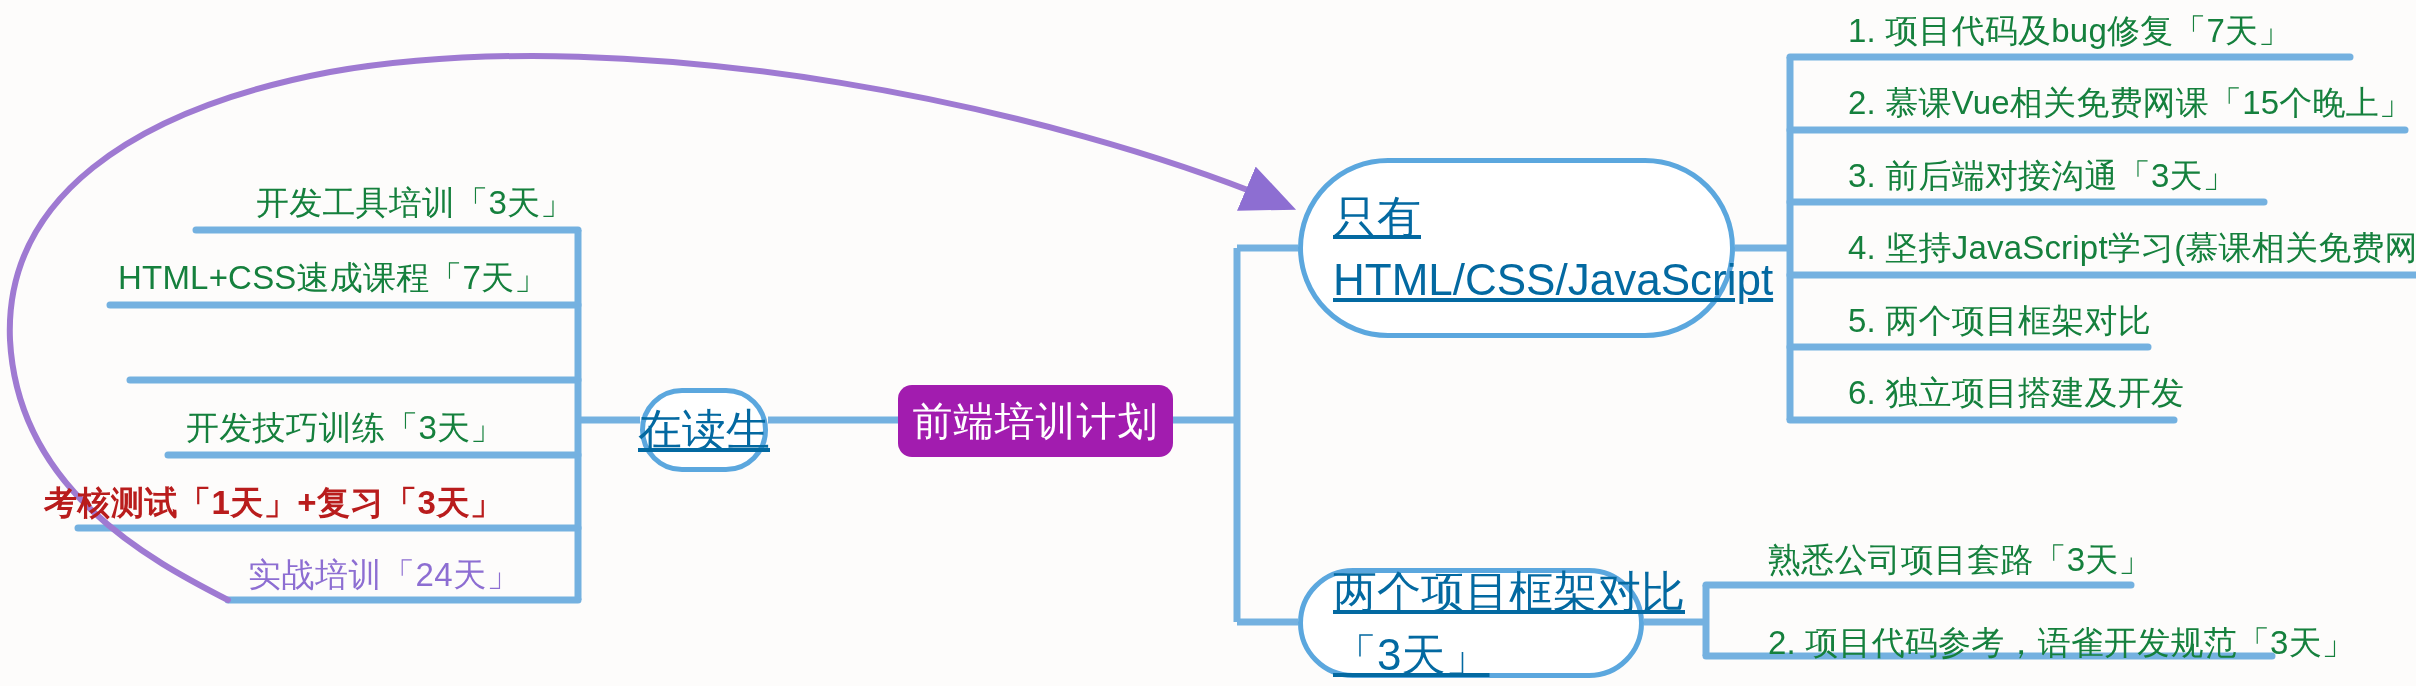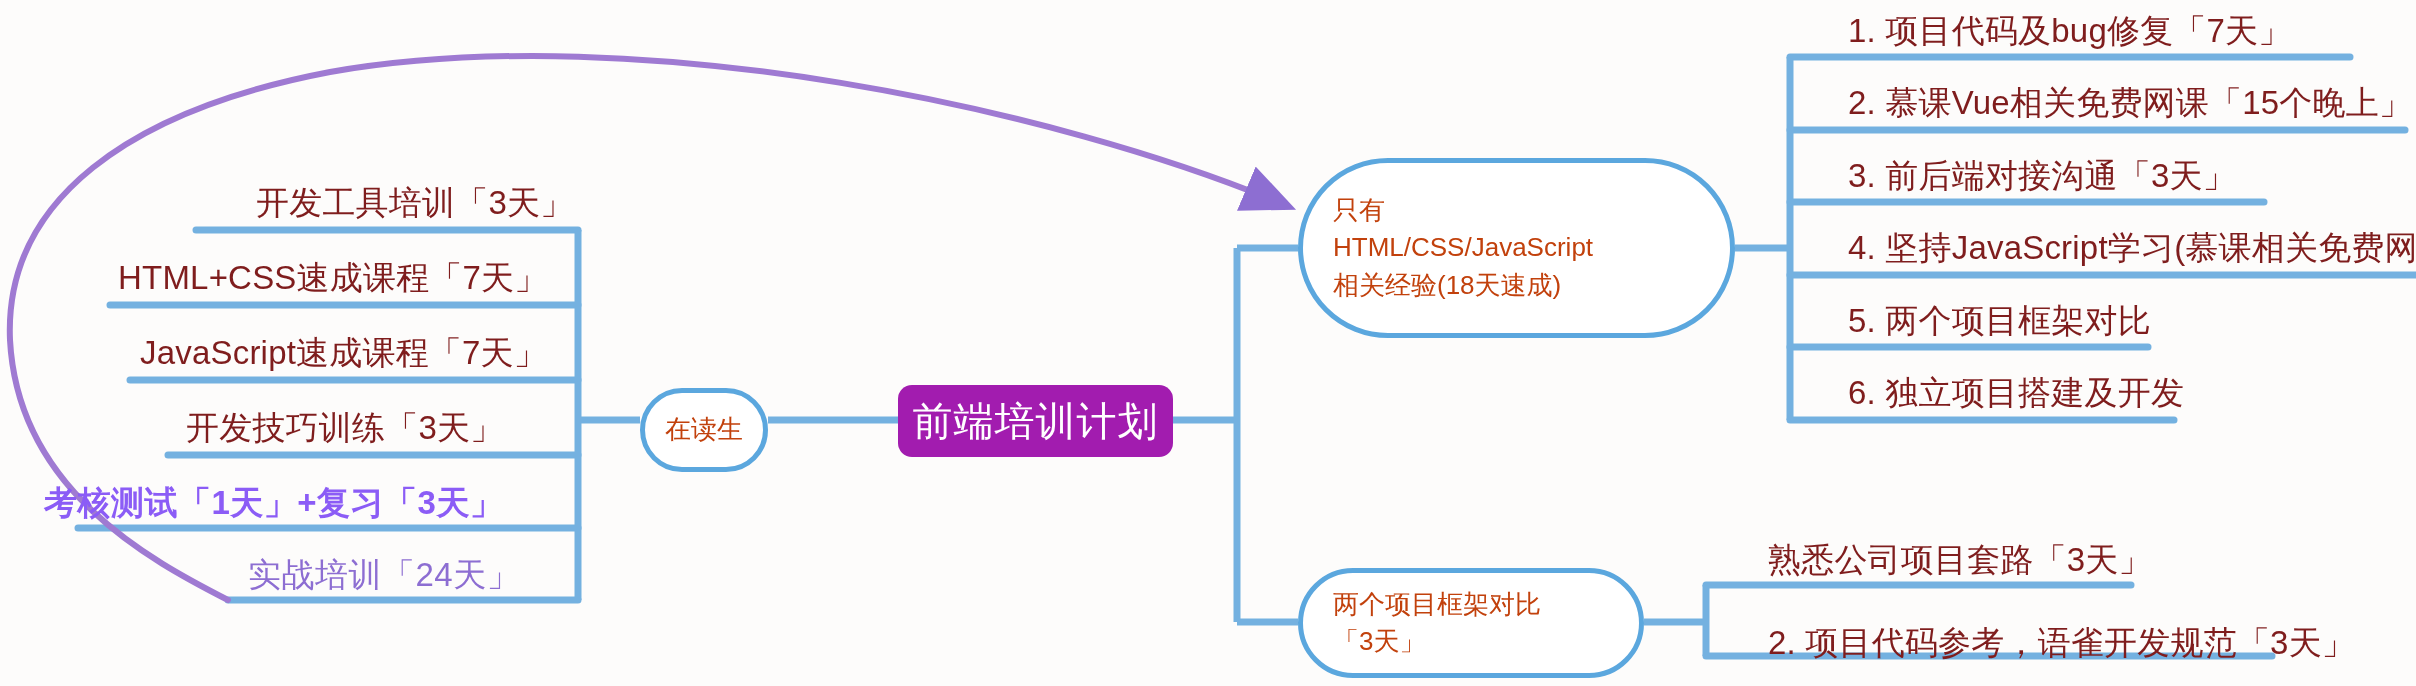--- a/index.html
+++ b/index.html
@@ -19,52 +19,53 @@
     position: absolute;
     left: 0;
     top: 0;
     width: 2416px;
     height: 686px;
     pointer-events: none;
   }
   .leaf {
     position: absolute;
     white-space: pre;
-    color: #7f1d1d;
+    color: #15803d;
     font-size: 33px;
     line-height: 1.40;
     letter-spacing: 0.2px;
   }
   .leaf.multiline { line-height: 1.45; }
   .leaf.red {
-    color: #8b5cf6;
+    color: #b91c1c;
     font-weight: bold;
     letter-spacing: 0.5px;
   }
   .leaf.purple {
     color: #8d6ed2;
     font-weight: normal;
     letter-spacing: 0.5px;
   }
   .pill {
     position: absolute;
     box-sizing: border-box;
     background: #ffffff;
     border: 5px solid #5ba7de;
     border-radius: 999px;
     display: flex;
     align-items: center;
     justify-content: flex-start;
   }
   .pill .pill-text {
     white-space: pre;
-    color: #c2410c;
-    font-size: 26px;
+    color: #0369a1;
+    font-size: 44px;
     line-height: 1.44;
     padding-left: 30px;
+    text-decoration: underline;
   }
   .rootbox {
     position: absolute;
     box-sizing: border-box;
     background: #a21caf;
     border-radius: 14px;
     display: flex;
     align-items: center;
     justify-content: center;
   }
@@ -137,38 +138,37 @@
       <line x1="1706" y1="656" x2="2272" y2="656"></line>
     </g>
 
     <path d="M228,600 C150,560 18,490 10,340 C4,200 130,110 330,72 C640,18 1060,110 1285,205" stroke="#9f7ad2" stroke-width="6" fill="none" stroke-linecap="round" marker-end="url(#arrowhead)"></path>
   </svg>
 
   <div class="leaf" style="left:218px; top:180px;margin-left:38px;">开发工具培训「3天」</div>
 
   <div class="leaf" style="left:118px; top:255px;">HTML+CSS速成课程「7天」</div>
 
-  <div class="leaf" style="left:140px; top:330px;">JavaScript速成课程「7天」</div>
 
   <div class="leaf" style="left:186px; top:405px;">开发技巧训练「3天」</div>
 
   <div class="leaf red" style="left:44px; top:480px;">考核测试「1天」+复习「3天」</div>
 
   <div class="leaf purple" style="left:248px; top:552px;">实战培训「24天」</div>
 
   <div class="pill" style="left:640px; top:388px; width:128px; height:84px; justify-content:center;">
     <span class="pill-text" style="padding-left:0;">在读生</span>
   </div>
 
   <div class="rootbox" style="left:898px; top:385px; width:275px; height:72px;">
     <span class="root-text">前端培训计划</span>
   </div>
 
   <div class="pill" style="left:1298px; top:158px; width:437px; height:180px;">
-    <span class="pill-text"><span>只有</span><br><span>HTML/CSS/JavaScript</span><br><span>相关经验(18天速成)</span></span>
+    <span class="pill-text"><span>只有</span><br><span>HTML/CSS/JavaScript</span><br></span>
   </div>
 
   <div class="leaf" style="left:1848px; top:8px;">1. 项目代码及bug修复「7天」</div>
 
   <div class="leaf" style="left:1848px; top:80px;">2. 慕课Vue相关免费网课「15个晚上」</div>
 
   <div class="leaf" style="left:1848px; top:153px;">3. 前后端对接沟通「3天」</div>
 
   <div class="leaf" style="left:1848px; top:225px;">4. 坚持JavaScript学习(慕课相关免费网课)</div>
 

